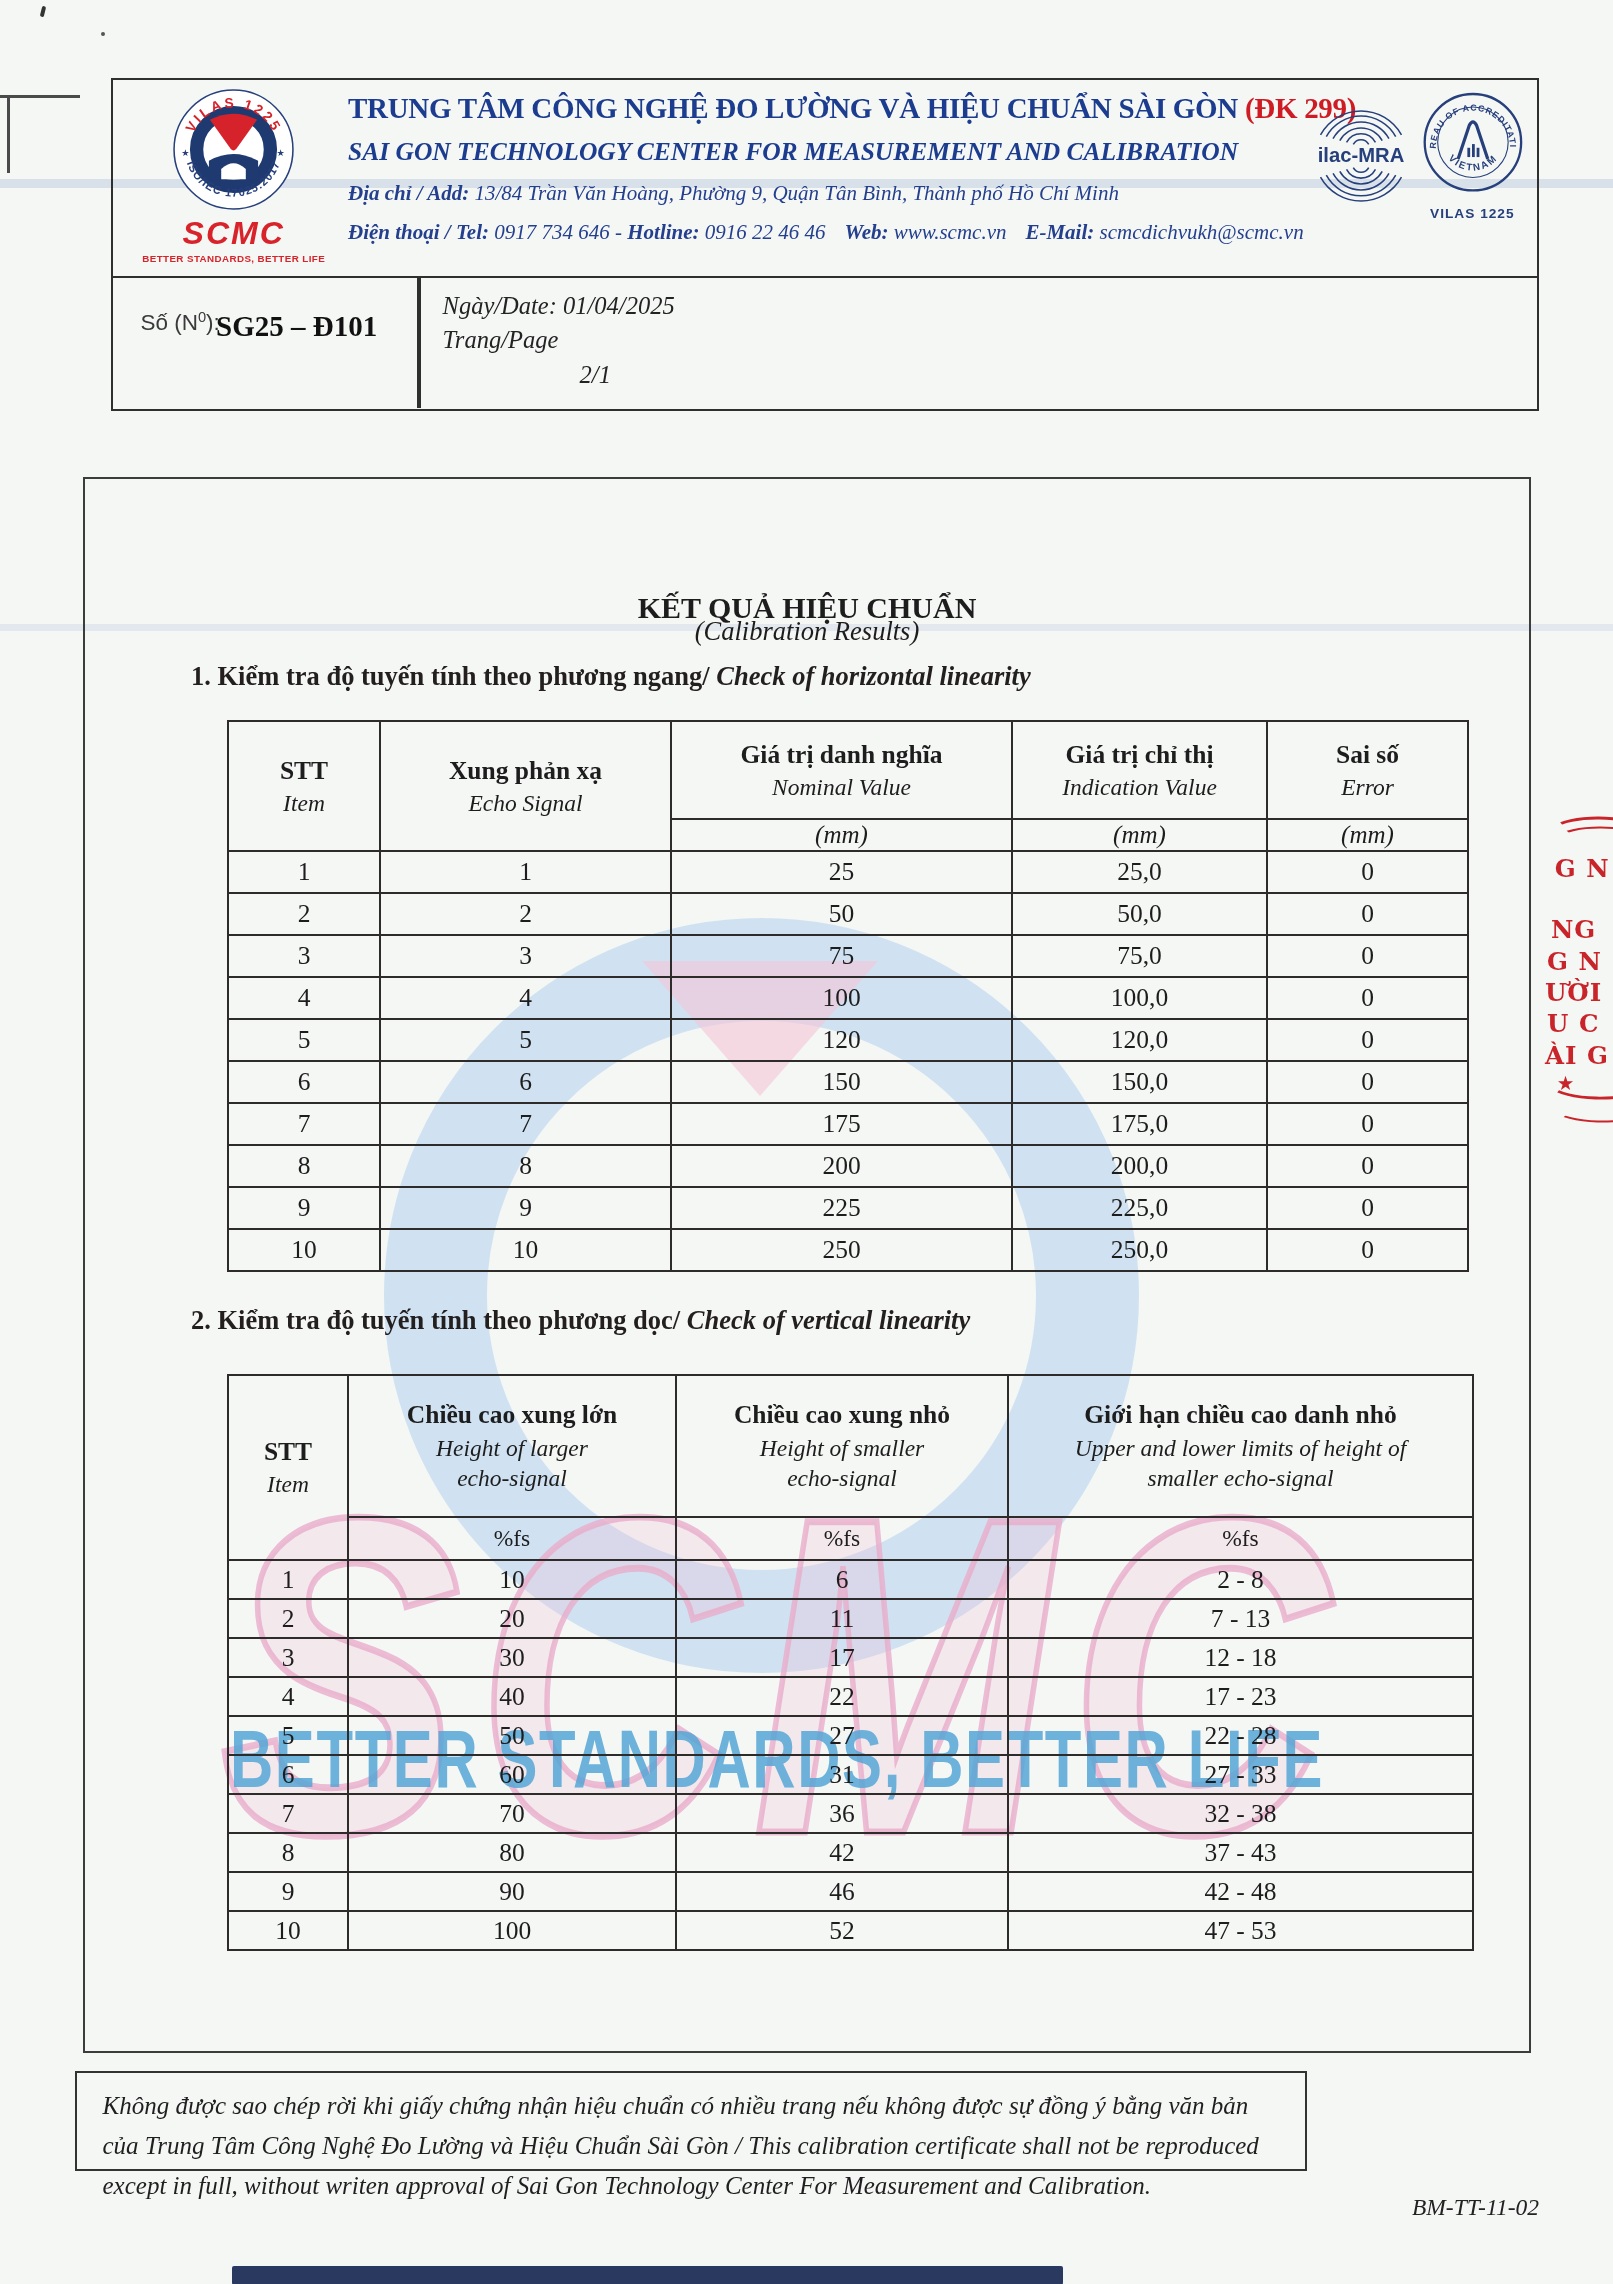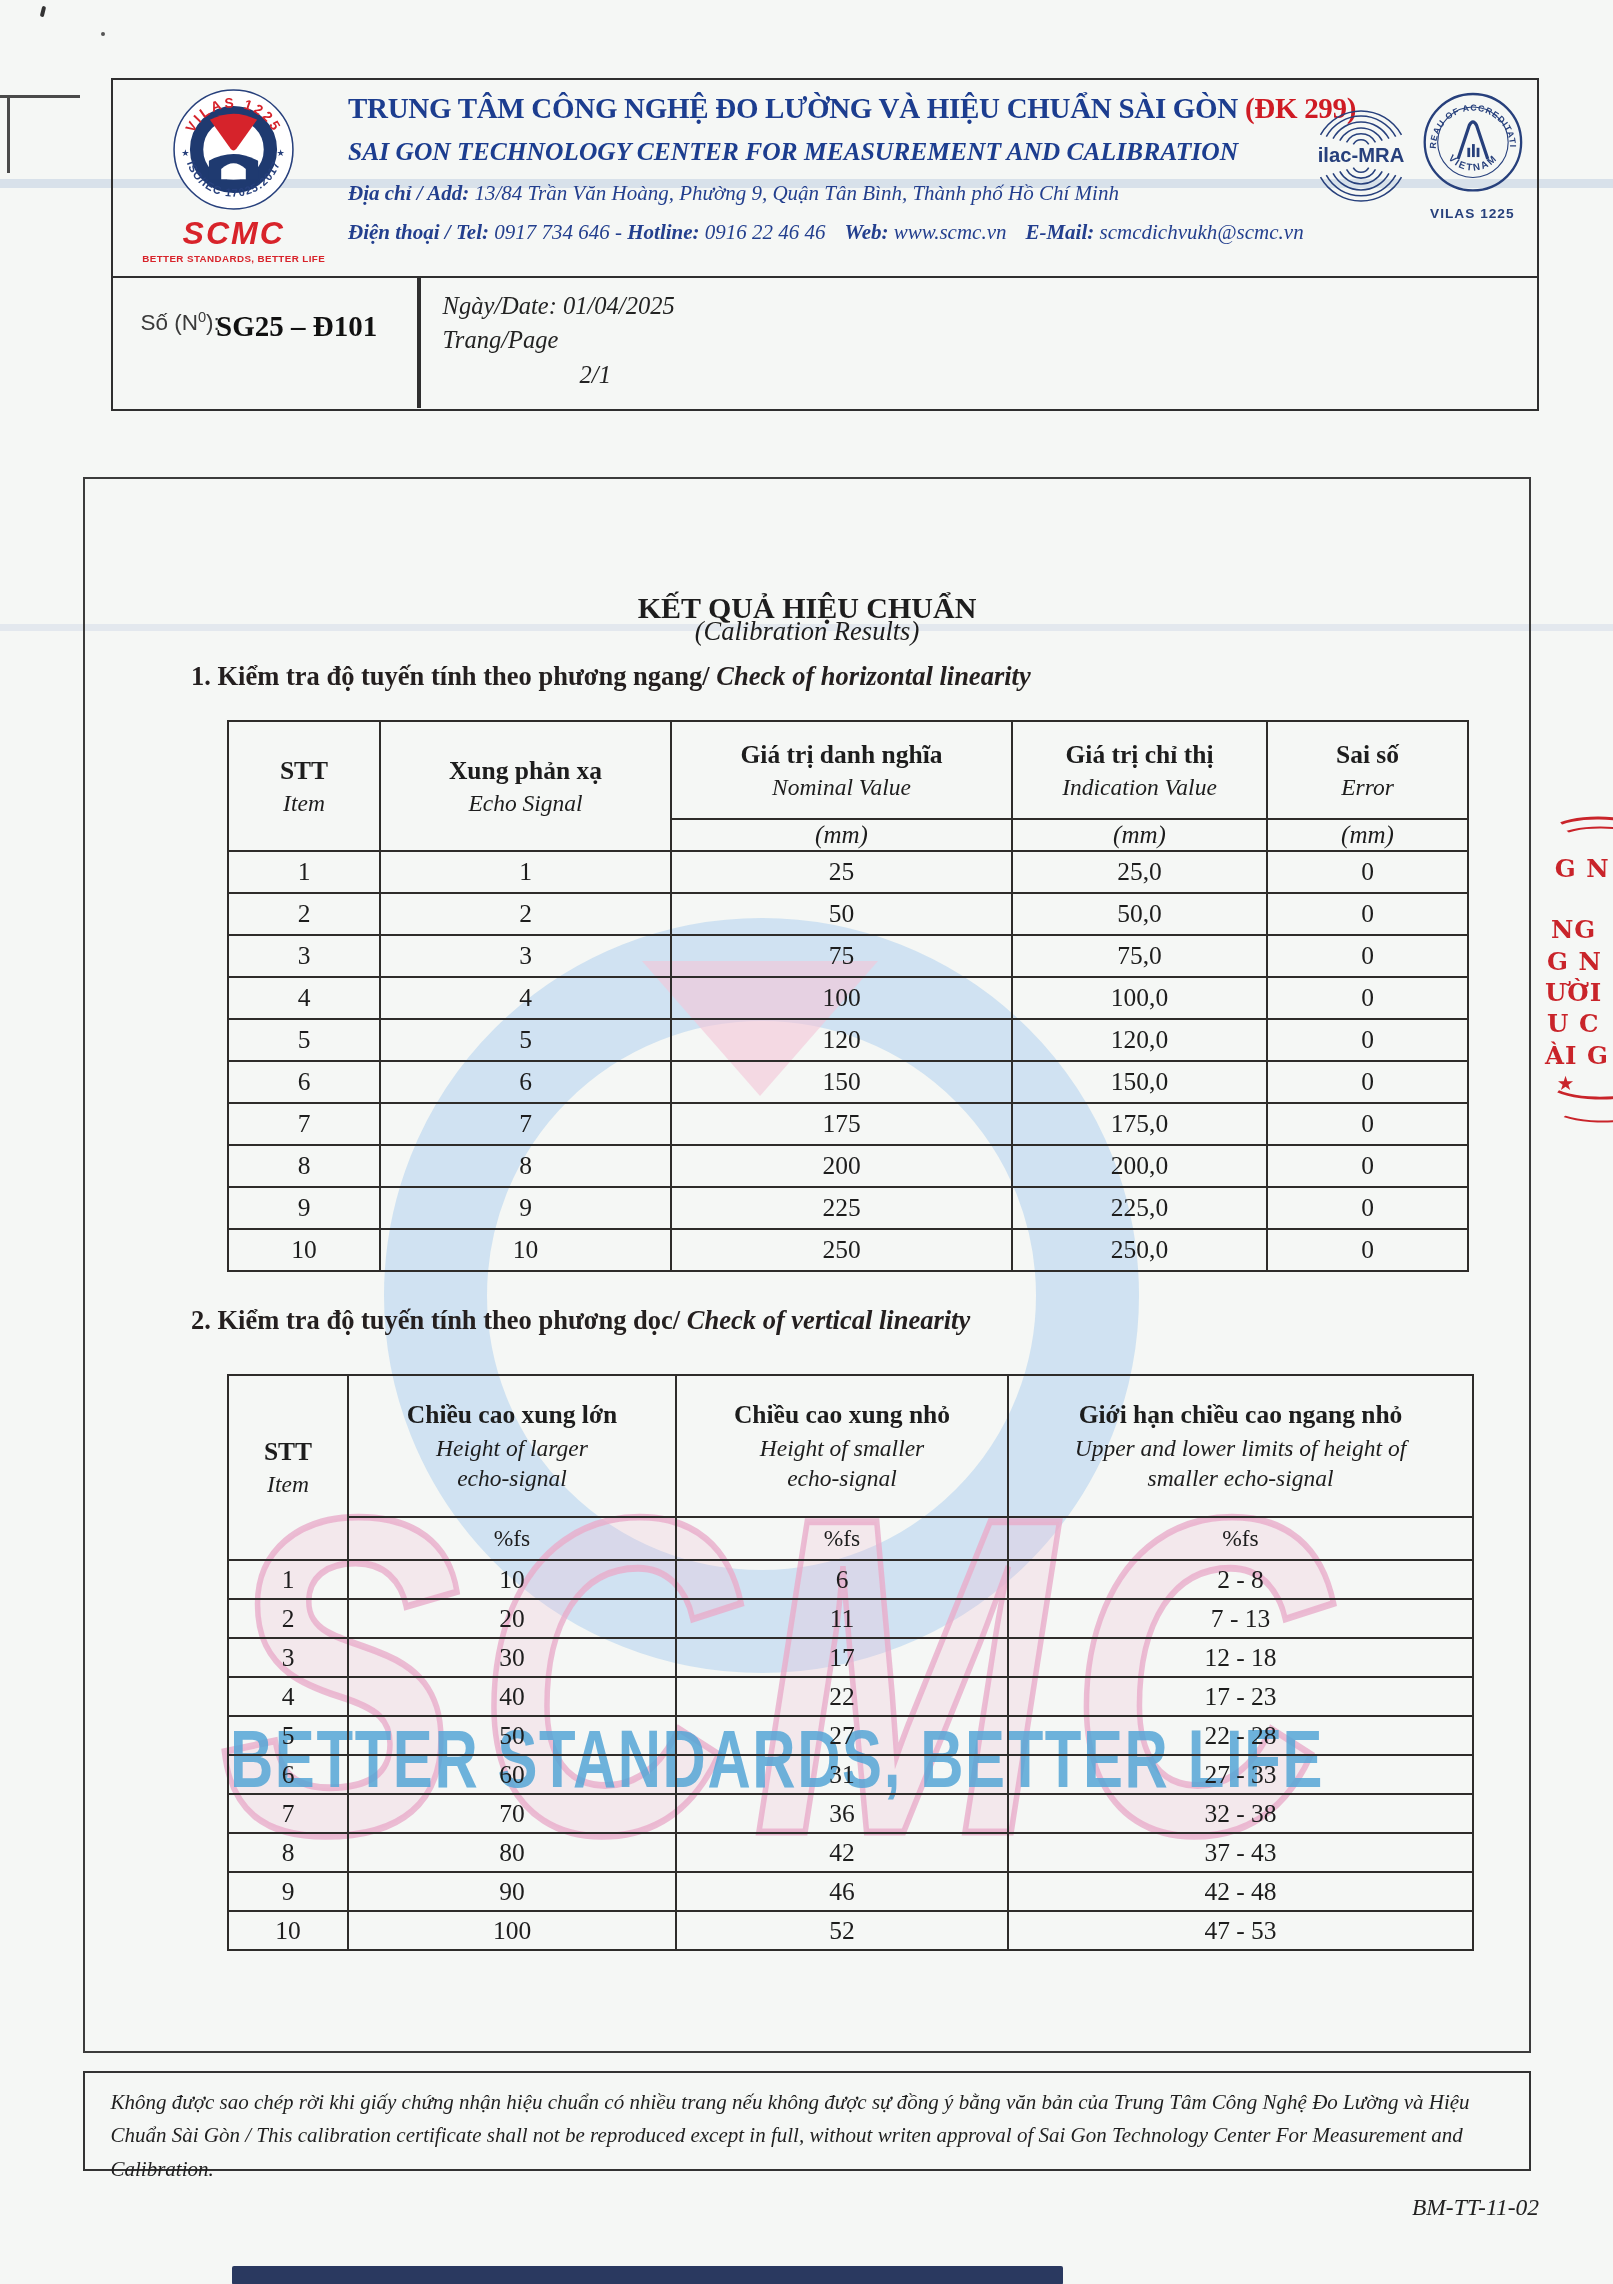--- a/index.html
+++ b/index.html
@@ -88,22 +88,22 @@
   .t2 .hrow th{height:142px;}
 
   
   .stamp{position:absolute;left:1545px;top:825px;width:118px;height:294px;z-index:2;color:#c9242a;}
   .stamp-line{position:absolute;font-size:24.5px;font-weight:bold;letter-spacing:1px;font-family:"DejaVu Serif","Liberation Serif",serif;white-space:nowrap;}
   .stamp-arc{position:absolute;width:167px;height:69px;border:3.9px solid transparent;border-top-color:#c9242a;border-radius:50%;}
   .stamp-arc.b{border-top-color:transparent;border-bottom-color:#c9242a;}
   .stamp-star{position:absolute;font-size:19.6px;}
 
   
-  .footer-box{position:absolute;left:83px;top:2071px;width:1448px;height:100px;border:2.9px solid #333;
-              padding:12.7px 29px 0 25.5px;font-style:italic;font-size:21px;line-height:1.6;color:#1f1f1f;}
+  .footer-box{position:absolute;left:75px;top:2071px;width:1232px;height:100px;border:2.9px solid #333;
+              padding:12.7px 29px 0 25.5px;font-style:italic;font-size:25px;line-height:1.6;color:#1f1f1f;}
   .form-code{position:absolute;right:74px;top:2194px;font-style:italic;font-size:23.5px;color:#222;}
 
   svg text{font-family:"Liberation Sans","DejaVu Sans",sans-serif;}
 </style>
 </head>
 <body>
 
 <div class="page" data-interactable="false">
 
   <div class="streak s1" data-interactable="false"></div>
@@ -356,21 +356,21 @@
               <span class="hvi">Chiều cao xung lớn</span>
               <span class="hen">Height of larger</span>
               <span class="hen">echo-signal</span>
             </th>
           <th data-interactable="false">
               <span class="hvi">Chiều cao xung nhỏ</span>
               <span class="hen">Height of smaller</span>
               <span class="hen">echo-signal</span>
             </th>
           <th data-interactable="false">
-              <span class="hvi">Giới hạn chiều cao ngang nhỏ</span>
+              <span class="hvi">Giới hạn chiều cao danh nhỏ</span>
               <span class="hen">Upper and lower limits of height of</span>
               <span class="hen">smaller echo-signal</span>
             </th>
         </tr>
         <tr class="unit-row2" data-interactable="false">
           <td data-interactable="false">%fs</td>
           <td data-interactable="false">%fs</td>
           <td data-interactable="false">%fs</td>
         </tr>
         <tr class="data" data-interactable="false">

